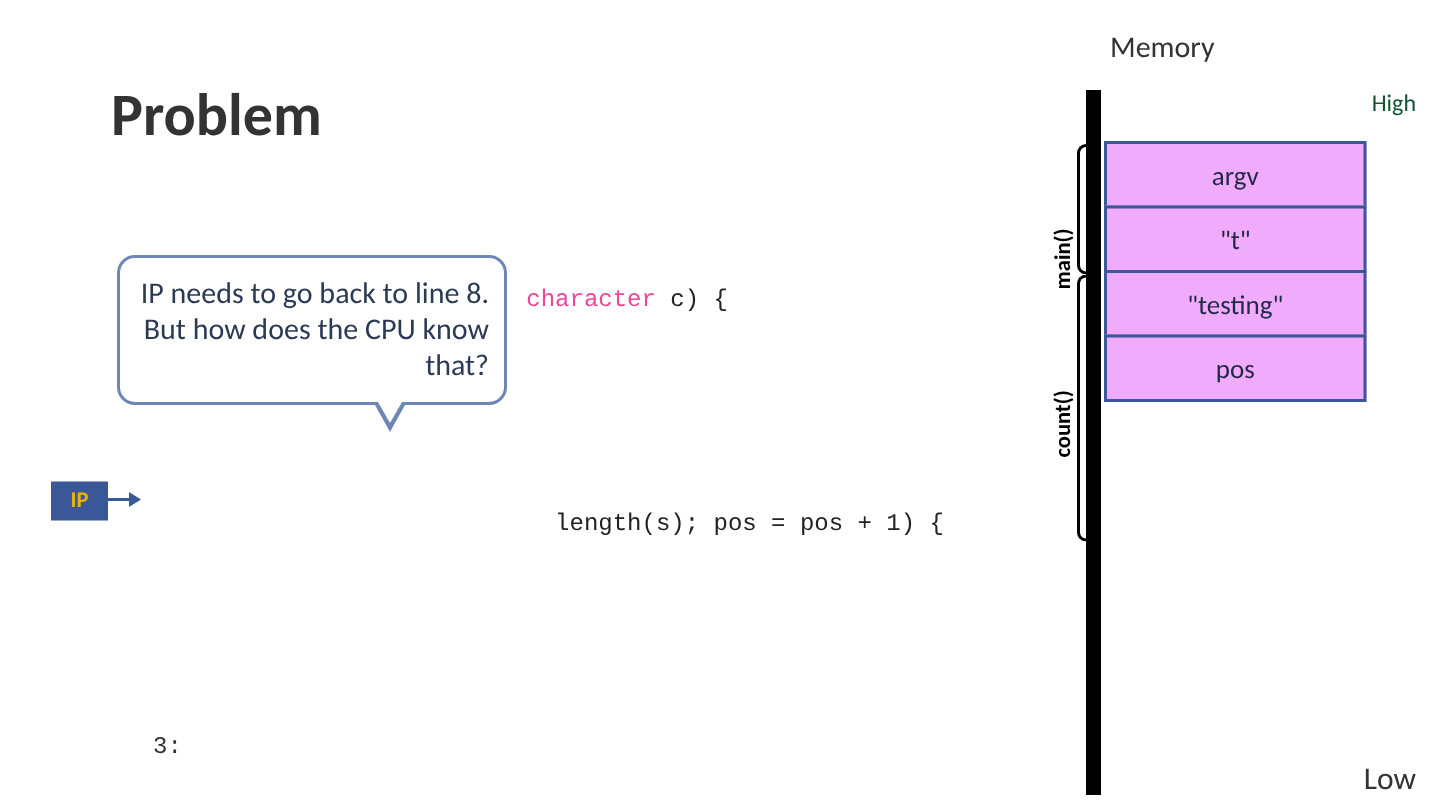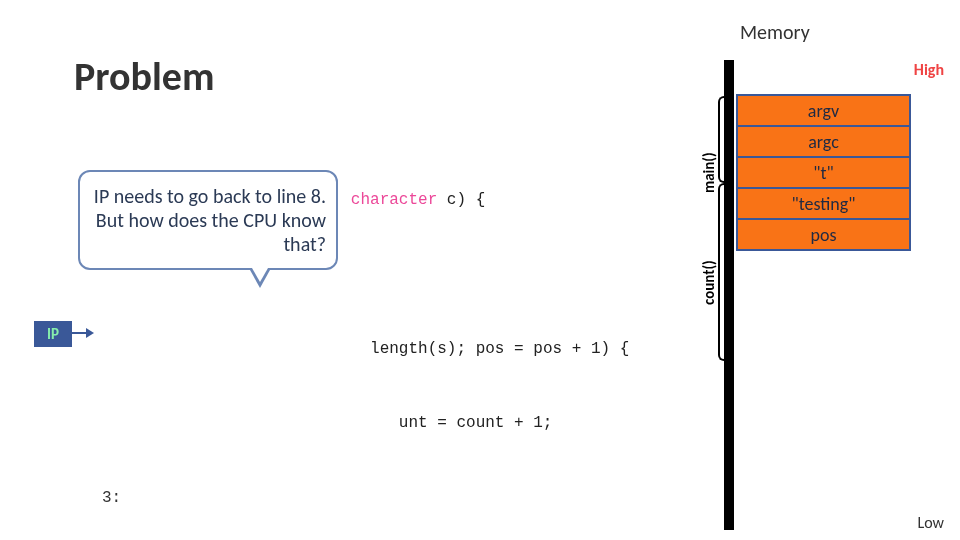--- a/index.html
+++ b/index.html
@@ -25,28 +25,27 @@
     top: 20px;
     left: 740px;
     font-size: 20px;
     color: #333;
   }
   .high-label {
     position: absolute;
     top: 60px;
     right: 16px;
     font-size: 16px;
-    color: #ef4444;
-    font-weight: bold;
+    color: #14532d;
   }
   .low-label {
     position: absolute;
     bottom: 8px;
     right: 16px;
-    font-size: 16px;
+    font-size: 21px;
     color: #333;
     padding-left: 18px;
   }
   .mem-bar {
     position: absolute;
     top: 60px;
     left: 724px;
     width: 10px;
     height: 470px;
     background: black;
@@ -81,22 +80,22 @@
   .brace-main { top: 96px; left: 718px; height: 87px; }
   .brace-count { top: 183px; left: 718px; height: 178px; }
   .stack {
     position: absolute;
     top: 94px;
     left: 736px;
     width: 175px;
   }
   .stack-cell {
     border: 2px solid #3a5898;
-    background: #f97316;
-    height: 33px;
+    background: #f0abfc;
+    height: 45px;
     display: flex;
     align-items: center;
     justify-content: center;
     font-size: 18px;
     color: #1f2a44;
     margin-top: -2px;
   }
   .stack-cell:first-child { margin-top: 0; }
   .code-area {
     position: absolute;
@@ -149,21 +148,21 @@
     border-top: 14px solid white;
     z-index: 6;
   }
   .ip-box {
     position: absolute;
     top: 321px;
     left: 34px;
     width: 38px;
     height: 26px;
     background: #3a5898;
-    color: #86efac;
+    color: #eab308;
     display: flex;
     align-items: center;
     justify-content: center;
     font-size: 15px;
     font-weight: 600;
   }
   .ip-arrow {
     position: absolute;
     top: 328px;
     left: 72px;
@@ -195,31 +194,30 @@
 
 <div class="mem-bar"></div>
 
 <div class="brace brace-main"></div>
 <div class="brace brace-count"></div>
 <div class="stack-frame-label main-label">main()</div>
 <div class="stack-frame-label count-label">count()</div>
 
 <div class="stack">
   <div class="stack-cell">argv</div>
-  <div class="stack-cell">argc</div>
   <div class="stack-cell">"t"</div>
   <div class="stack-cell">"testing"</div>
   <div class="stack-cell">pos</div>
 </div>
 
 <div class="code-area">
   <div class="code-line"><span class="ln">0:</span><span class="kw-type">string</span><span> count(</span><span class="kw-type">string</span><span> s, </span><span class="kw-type">character</span><span> c) {</span></div>
   <div class="code-line">&nbsp;</div>
   <div class="code-line"><span class="ln">&nbsp;</span>                         <span>length(s); pos = pos + 1) {</span></div>
-  <div class="code-line"><span class="ln">&nbsp;</span>                            <span>unt = count + 1;</span></div>
+  <div class="code-line"><span class="ln">&nbsp;</span>                            </div>
   <div class="code-line"><span class="ln">3:</span><span></span></div>
   
   
   
   
   
   
 </div>
 
 <div class="callout">IP needs to go back to line 8. But how does the CPU know that?</div>

